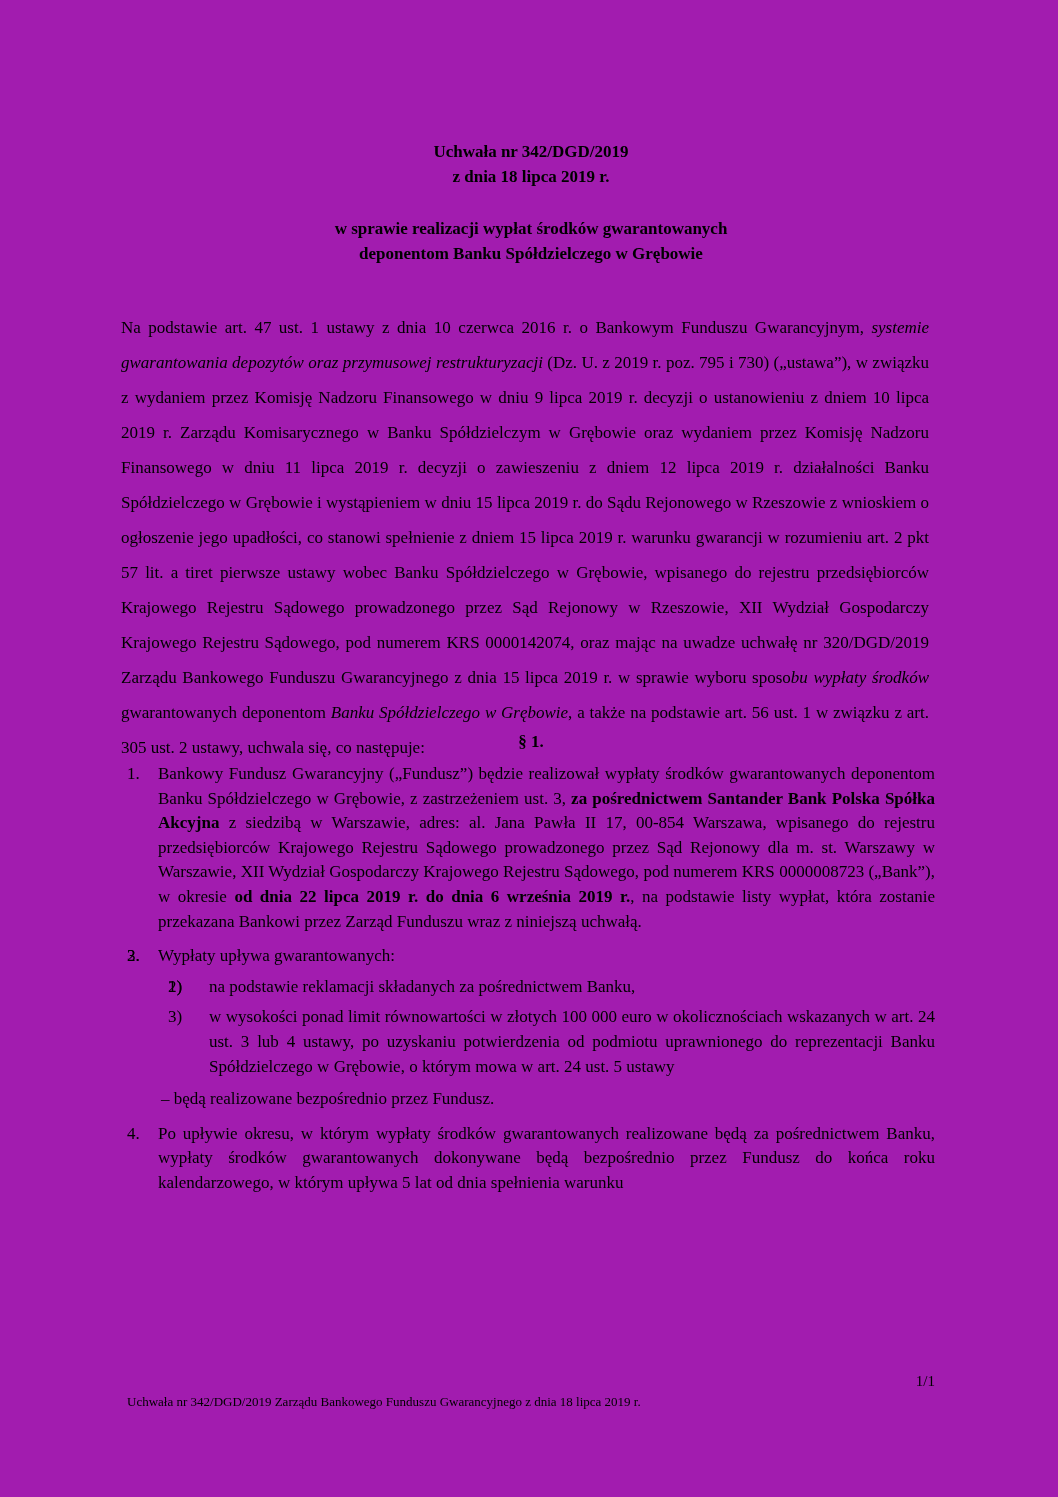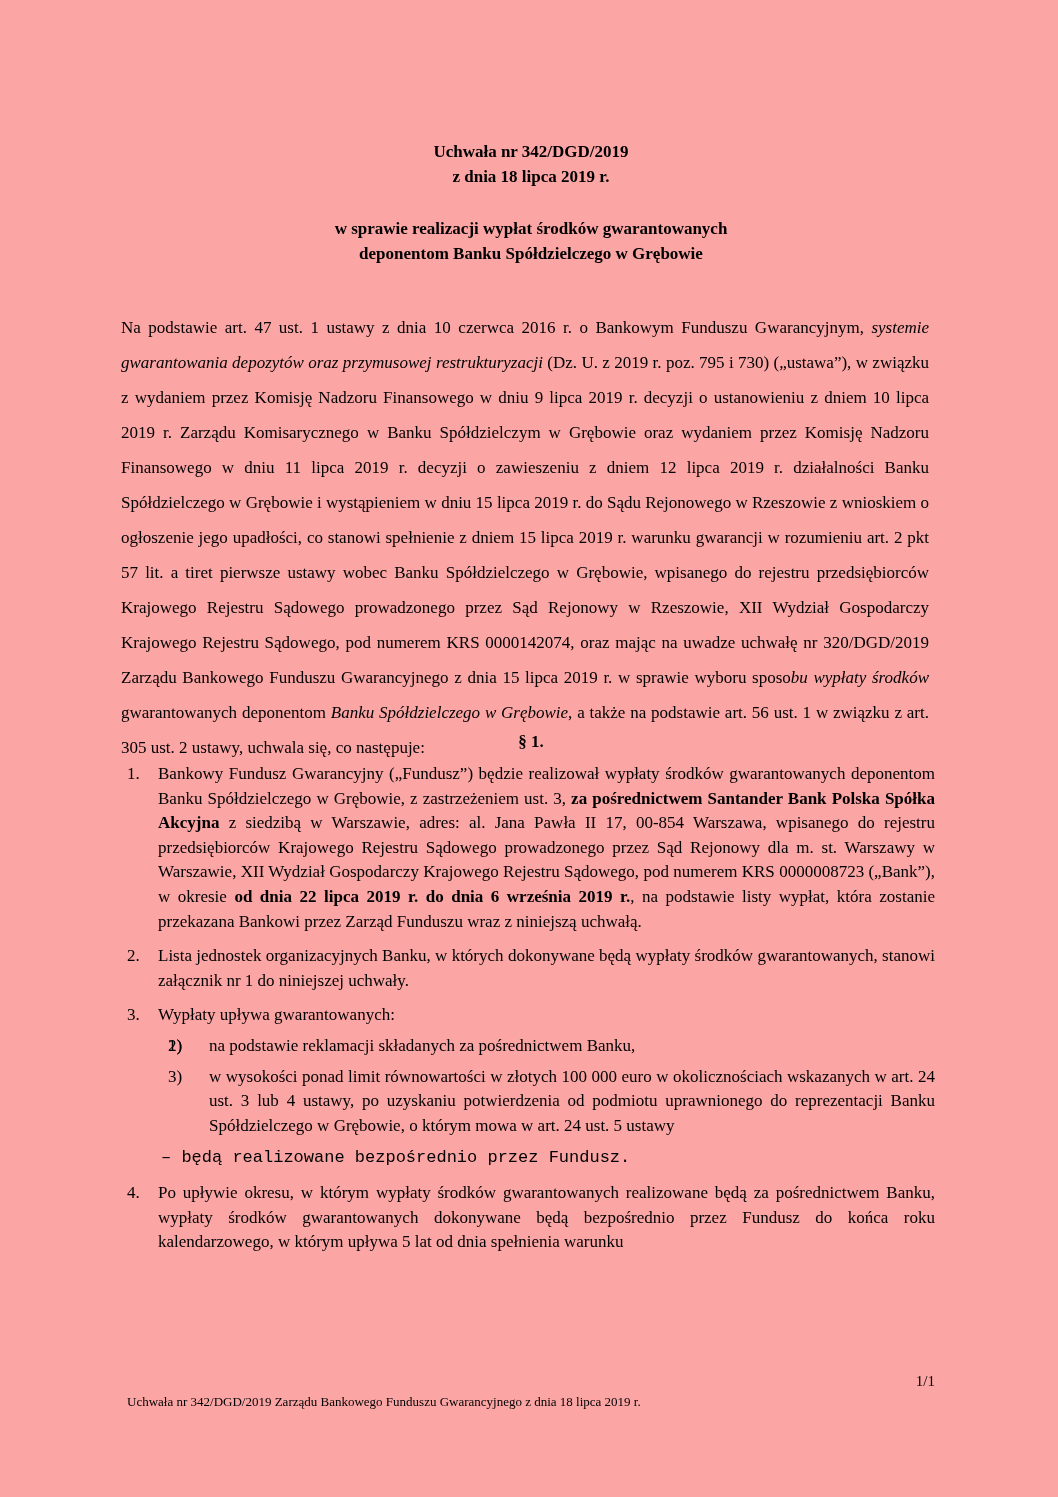--- a/index.html
+++ b/index.html
@@ -1,30 +1,30 @@
 <!DOCTYPE html>
 <html><head>
 <meta charset="utf-8">
 <style>
   html, body { margin: 0; padding: 0; background: #ffffff; }
   body { width: 1058px; height: 1497px; position: relative; overflow: hidden;
          font-family: "Liberation Serif", "DejaVu Serif", serif; color: #000; font-size: 17px; }
-  .page { position: absolute; left: 0; top: 0; width: 1058px; height: 1497px; background: #fca5a5; }
+  .page { position: absolute; left: 0; top: 0; width: 1058px; height: 1497px; background: #a21caf; }
   .header { position: absolute; left: 127px; width: 808px; top: 140px; text-align: center; font-weight: bold; font-size: 17px; line-height: 24.5px; }
   .header .subject { margin-top: 28px; }
   .header div { white-space: nowrap; }
   .preamble { position: absolute; left: 121px; width: 808px; top: 310px; text-align: justify; line-height: 35px; text-align-last: left; font-family: Liberation Serif, serif; }
   .preamble i { font-style: italic; }
   .para-mark { position: absolute; left: 127px; width: 808px; top: 730px; text-align: center; font-weight: bold; line-height: 24px; }
   .list { position: absolute; left: 127px; width: 808px; top: 762px; line-height: 24.6px; }
   .item { position: relative; padding-left: 31px; text-align: justify; margin-bottom: 10px; }
   .item .num { position: absolute; left: 0; top: 0; }
   .sub { position: relative; padding-left: 41px; margin-left: 10px; text-align: justify; margin-top: 6px; }
   .sub .num { position: absolute; left: 0; top: 0; }
-  .after-sub { padding-left: 3px; margin-top: 8px; font-family: Liberation Mono, monospace; }
+  .after-sub { padding-left: 3px; margin-top: 8px; }
   .page-num { position: absolute; right: 123px; top: 1373px; font-size: 15px; }
   .footer { position: absolute; left: 127px; top: 1394px; font-size: 13px; white-space: nowrap; }
   b { font-weight: bold; }
 </style>
 </head>
 <body>
 
 <div class="page">
 
   <div class="header">
@@ -40,21 +40,20 @@
 
   <div class="list">
 
     <div class="item">
       <span class="num">1.</span>
       <span>Bankowy Fundusz Gwarancyjny („Fundusz”) będzie realizował wypłaty środków gwarantowanych deponentom Banku Spółdzielczego w Grębowie, z zastrzeżeniem ust. 3, </span><b>za pośrednictwem Santander Bank Polska Spółka Akcyjna</b><span> z siedzibą w Warszawie, adres: al. Jana Pawła II 17, 00-854 Warszawa, wpisanego do rejestru przedsiębiorców Krajowego Rejestru Sądowego prowadzonego przez Sąd Rejonowy dla m. st. Warszawy w Warszawie, XII Wydział Gospodarczy Krajowego Rejestru Sądowego, pod numerem KRS 0000008723 („Bank”), w okresie </span><b>od dnia 22 lipca 2019 r. do dnia 6 września 2019 r.</b><span>, na podstawie listy wypłat, która zostanie przekazana Bankowi przez Zarząd Funduszu wraz z niniejszą uchwałą.</span>
     </div>
 
     <div class="item">
       <span class="num">2.</span>
-      <span>Lista jednostek organizacyjnych Banku, w których dokonywane będą wypłaty środków gwarantowanych, stanowi załącznik nr 1 do niniejszej uchwały.</span>
     </div>
 
     <div class="item">
       <span class="num">3.</span>
       <span>Wypłaty upływa gwarantowanych:</span>
       <div class="sub">
         <span class="num">1)</span>
       </div>
       <div class="sub">
         <span class="num">2)</span>

